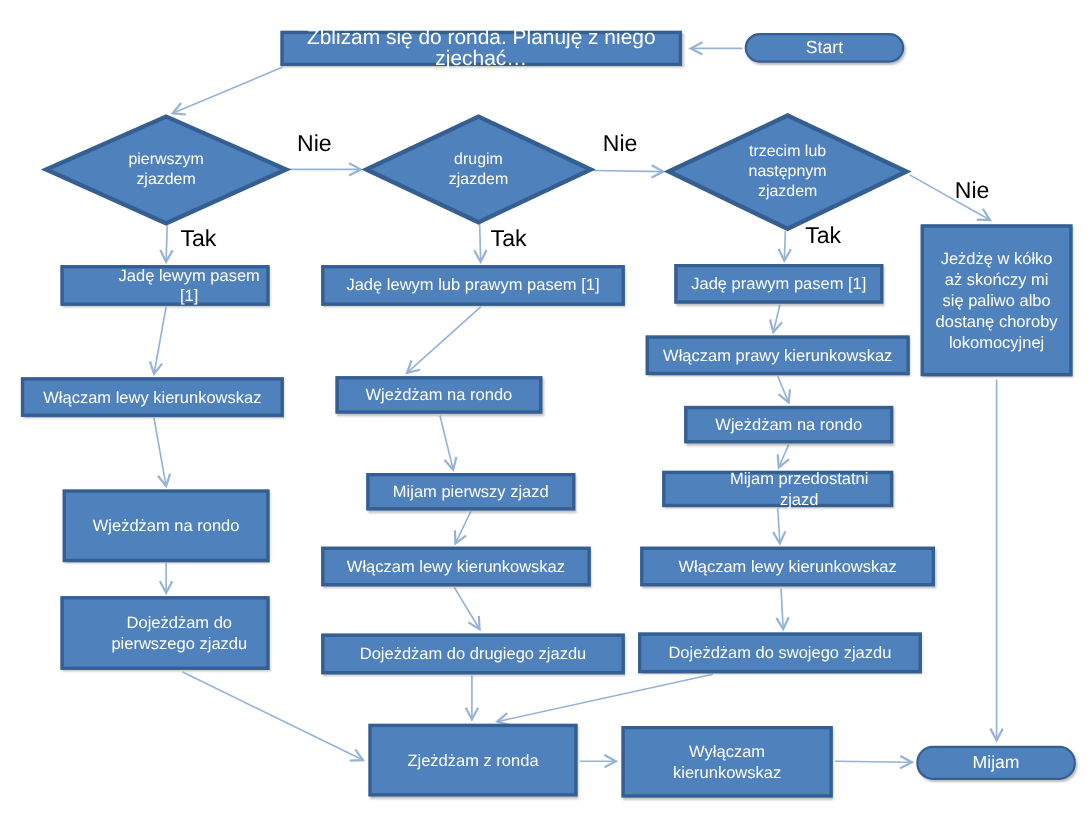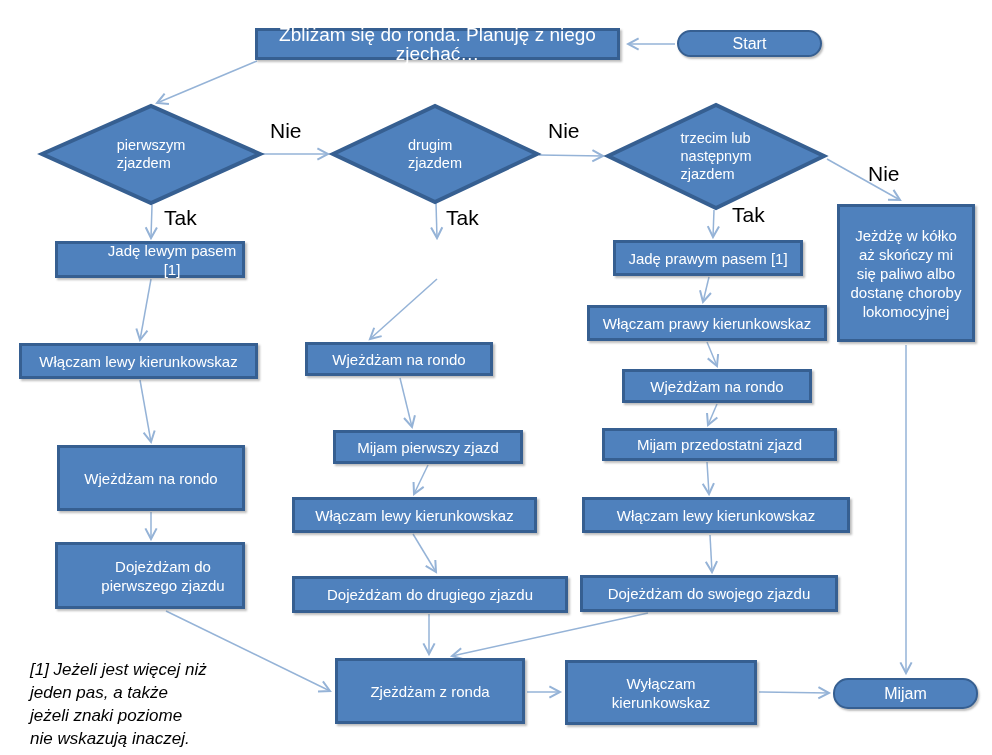--- a/index.html
+++ b/index.html
@@ -37,20 +37,21 @@
   }
   .pill{
     border-radius:15px;
     border-width:2.5px;
     font-size:16px;
   }
   .dtext{
     position:absolute;z-index:2;
     color:var(--node-text);
     display:flex;align-items:center;justify-content:center;
+    text-align:center;
     font-size:14.5px;line-height:18px;
     white-space:pre-line;
     pointer-events:none;
   }
   .edge-label{
     position:absolute;z-index:3;
     color:var(--label);
     font-size:21px;line-height:22px;
   }
   #footnote{
@@ -135,34 +136,31 @@
 się paliwo albo
 dostanę choroby
 lokomocyjnej</div>
 
   <div class="node" style="left:55px;top:241px;width:190px;height:37px;padding-left:44px;">Jadę lewym pasem [1]</div>
   <div class="node" style="left:19px;top:343px;width:239px;height:36px;">Włączam lewy kierunkowskaz</div>
   <div class="node" style="left:57px;top:445px;width:188px;height:66px;">Wjeżdżam na rondo</div>
   <div class="node" style="left:55px;top:542px;width:190px;height:67px;padding-left:26px;">Dojeżdżam do
 pierwszego zjazdu</div>
 
+  <div class="node" style="left:292px;top:241px;width:276px;height:37px;">Jadę lewym lub prawym pasem [1]</div>
   <div class="node" style="left:305px;top:342px;width:188px;height:34px;">Wjeżdżam na rondo</div>
   <div class="node" style="left:333px;top:430px;width:190px;height:34px;">Mijam pierwszy zjazd</div>
   <div class="node" style="left:292px;top:497px;width:245px;height:36px;">Włączam lewy kierunkowskaz</div>
   <div class="node" style="left:292px;top:576px;width:276px;height:37px;">Dojeżdżam do drugiego zjazdu</div>
 
   <div class="node" style="left:613px;top:240px;width:190px;height:36px;">Jadę prawym pasem [1]</div>
   <div class="node" style="left:587px;top:305px;width:240px;height:36px;">Włączam prawy kierunkowskaz</div>
   <div class="node" style="left:622px;top:369px;width:190px;height:34px;">Wjeżdżam na rondo</div>
-  <div class="node" style="left:602px;top:428px;width:235px;height:33px;">Mijam przedostatni zjazd</div>
+  <div class="node" style="left:602px;top:428px;width:210px;height:33px;padding-left:39px;">Mijam przedostatni zjazd</div>
   <div class="node" style="left:582px;top:497px;width:268px;height:36px;">Włączam lewy kierunkowskaz</div>
   <div class="node" style="left:580px;top:575px;width:258px;height:37px;">Dojeżdżam do swojego zjazdu</div>
 
   <div class="node" style="left:565px;top:660px;width:192px;height:65px;">Wyłączam
 kierunkowskaz</div>
   <div class="node" style="left:335px;top:658px;width:190px;height:66px;">Zjeżdżam z ronda</div>
 
-  <div id="footnote">[1] Jeżeli jest więcej niż
-jeden pas, a także
-jeżeli znaki poziome
-nie wskazują inaczej.</div>
 
 </div>
 
 </body></html>

